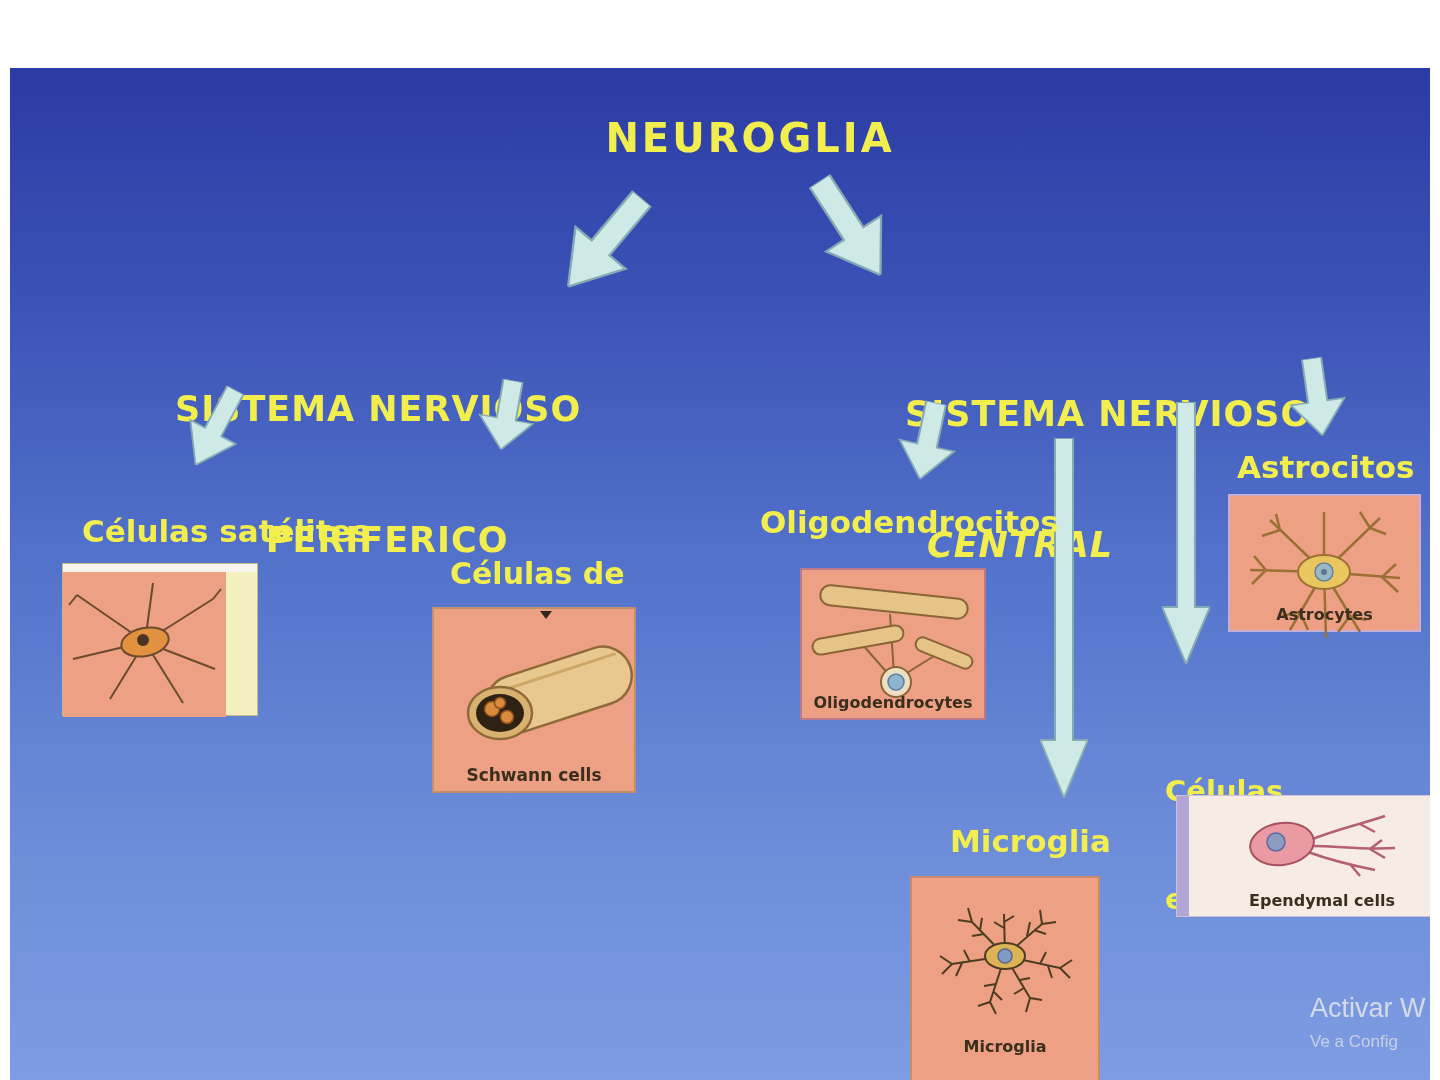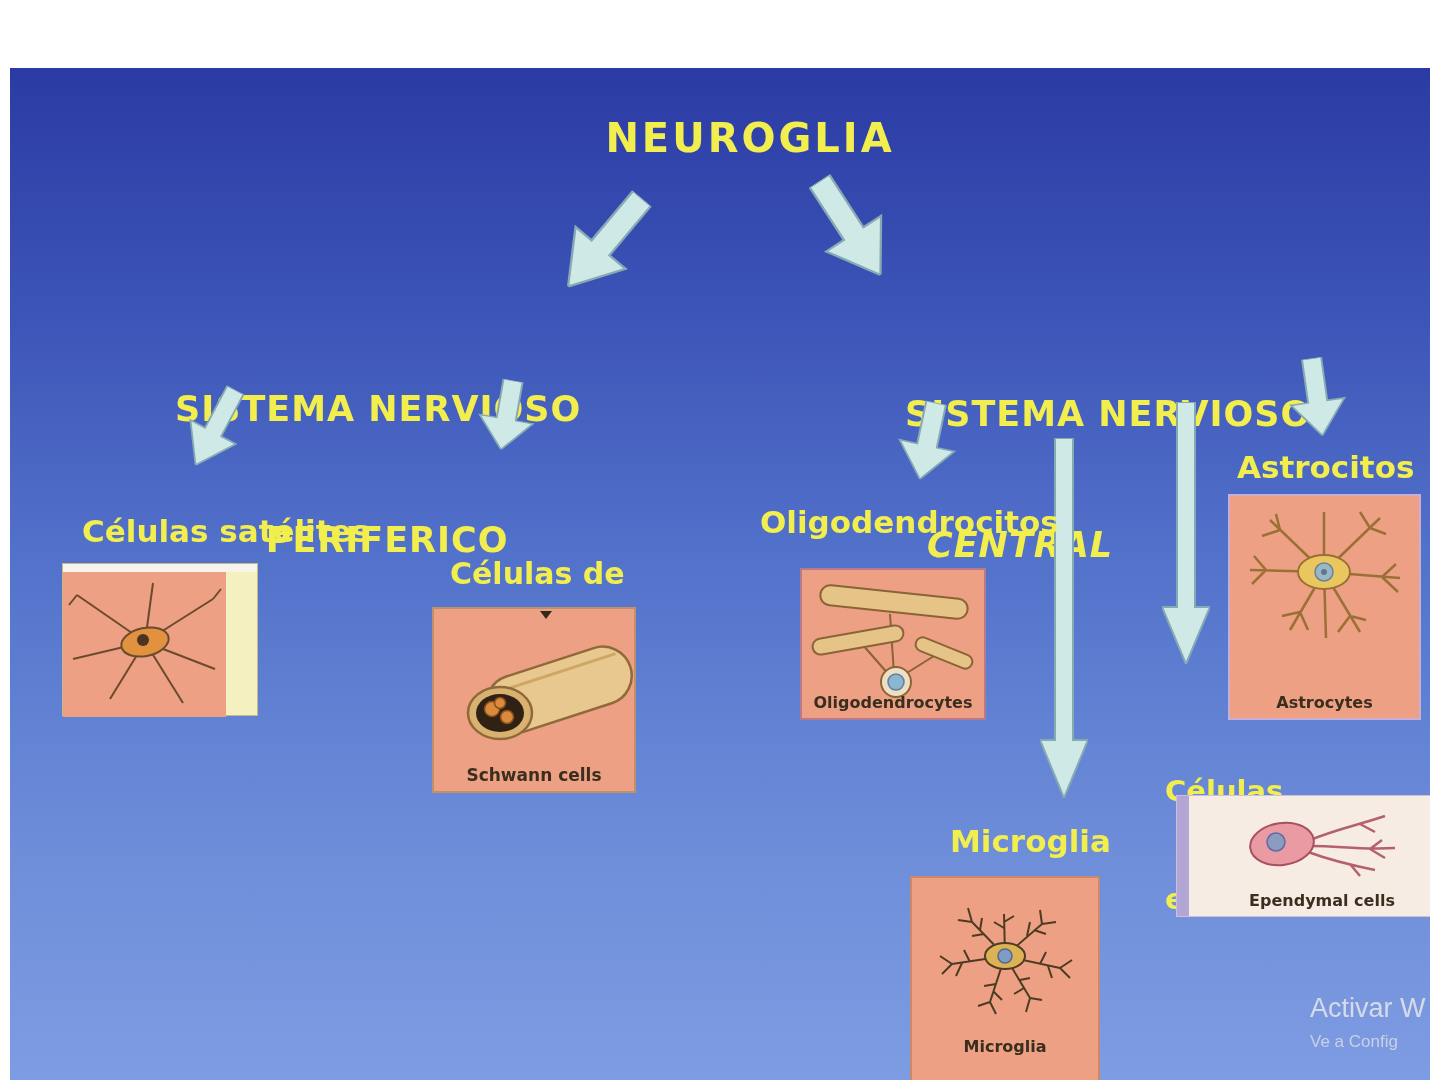--- a/index.html
+++ b/index.html
@@ -147,21 +147,21 @@
         <rect x="112" y="72" width="60" height="14" rx="7" transform="rotate(22 142 79)"></rect>
       </g>
       <circle cx="94" cy="108" r="15" fill="#eedec2" stroke="#8a6436" stroke-width="2"></circle>
       <circle cx="94" cy="108" r="8" fill="#8cb6d0" stroke="#5c80a0" stroke-width="1.5"></circle>
     </svg>
     <div class="caption">Oligodendrocytes</div>
   </div>
 
   <div class="ytext node" style="left:1194px;top:380px;margin-left:33px;">Astrocitos</div>
 
-  <div class="imgbox" style="left:1218px;top:426px;width:193px;height:226px;background:#eda084;border:2px solid #c8aed2;">
+  <div class="imgbox" style="left:1218px;top:426px;width:193px;height:138px;background:#eda084;border:2px solid #c8aed2;">
     <svg width="188" height="152" viewBox="0 0 188 152" style="position:absolute;left:0;top:4px;">
       <g stroke="#9a7034" stroke-width="2.5" fill="none">
         <path d="M94 72 L40 20 M50 30 L32 36 M50 30 L46 14"></path>
         <path d="M94 72 L150 18 M140 28 L156 34 M140 28 L130 12"></path>
         <path d="M94 72 L20 70 M36 70 L24 56 M36 70 L22 84"></path>
         <path d="M94 72 L170 78 M152 77 L166 64 M152 77 L168 92"></path>
         <path d="M94 72 L60 130 M70 112 L52 116 M70 112 L78 130"></path>
         <path d="M94 72 L130 132 M120 116 L136 120 M120 116 L108 132"></path>
         <path d="M94 72 L94 12"></path>
         <path d="M94 72 L96 138"></path>

